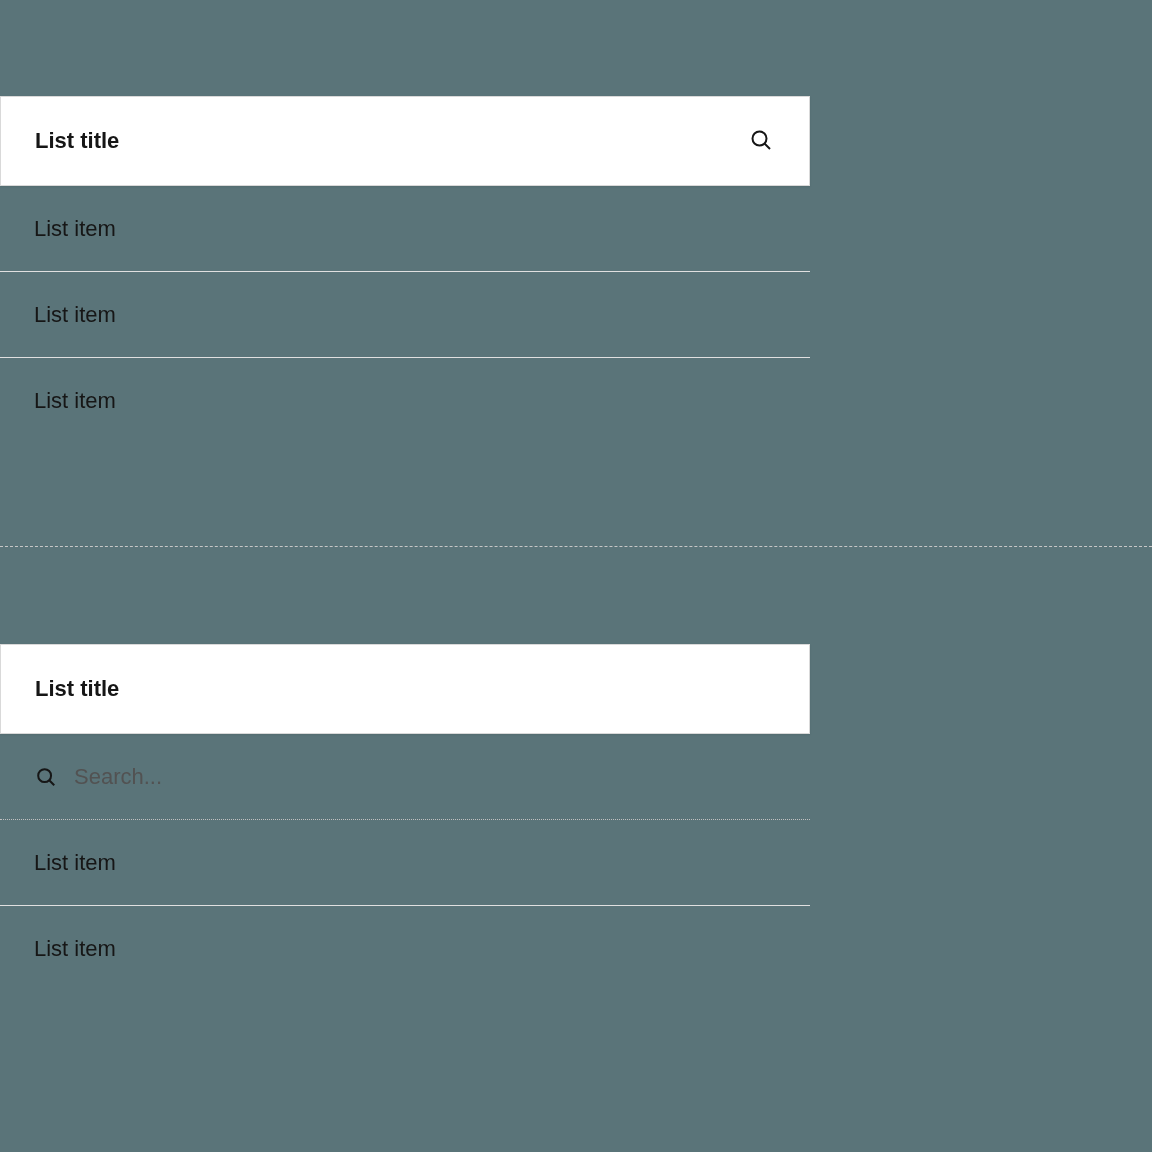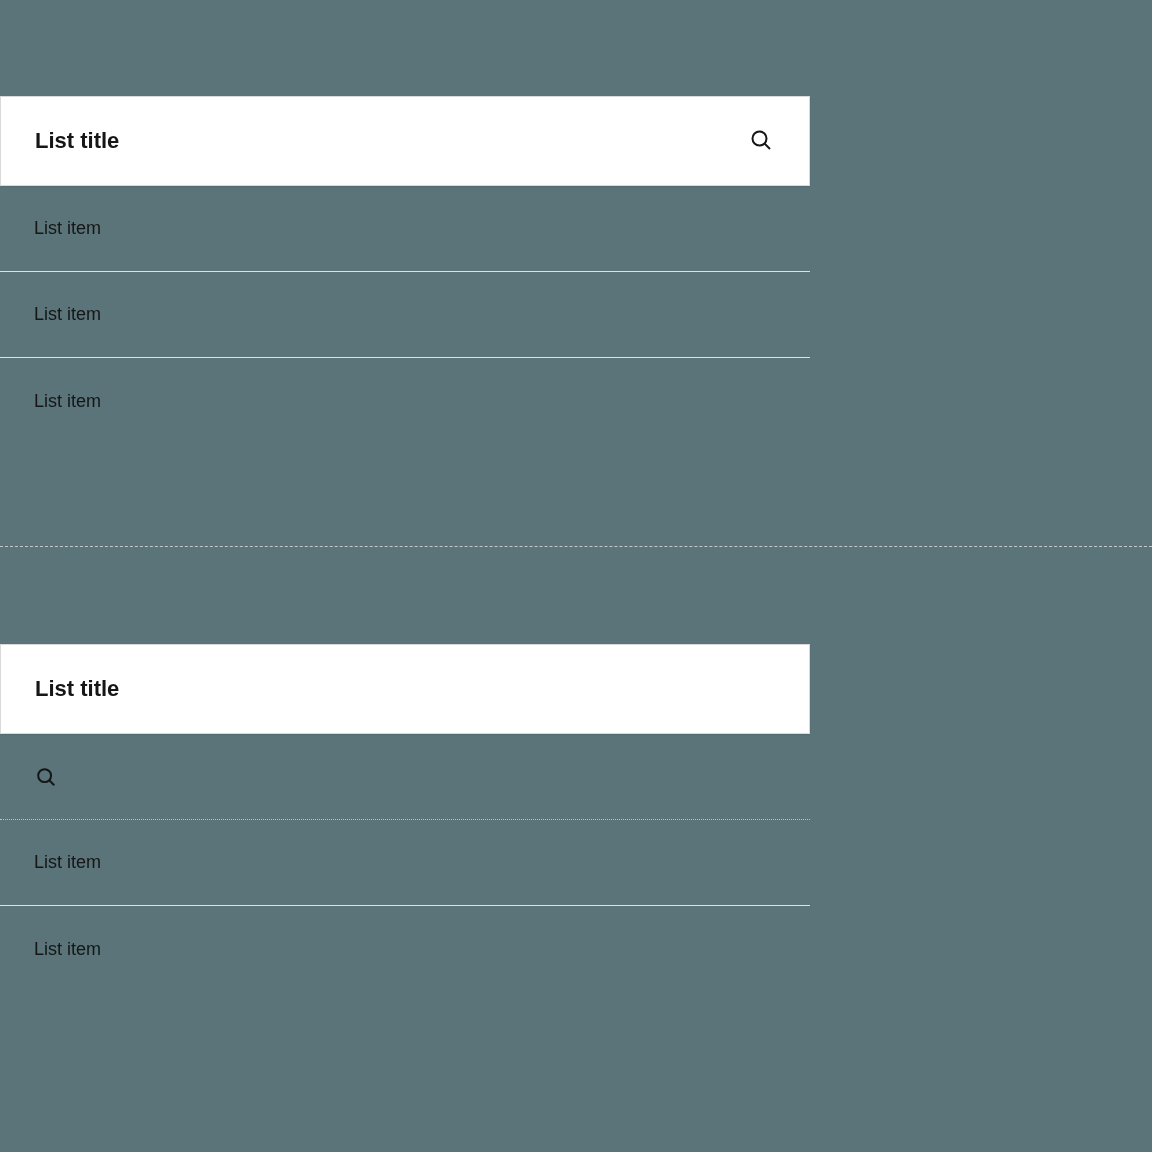--- a/index.html
+++ b/index.html
@@ -74,21 +74,21 @@
     .list {
       display: flex;
       flex-direction: column;
     }
     .list-item {
       height: 86px;
       display: flex;
       align-items: center;
       padding: 0 34px;
       border-bottom: 1px solid #e0e0e0;
-      font-size: 18px;
+      font-size: 22px;
       color: #161616;
       cursor: pointer;
     }
     .list-item:last-child {
       border-bottom: none;
     }
     .search-row {
       height: 86px;
       display: flex;
       align-items: center;
@@ -161,20 +161,21 @@
     <div class="header">
       <div class="header-title">List title</div>
     </div>
     <div class="search-row">
       <span class="search-icon-inline">
         <svg viewBox="0 0 24 24">
             <circle cx="10.5" cy="10.5" r="7"></circle>
             <line x1="21" y1="21" x2="15.5" y2="15.5"></line>
           </svg>
       </span>
+      <input class="search-input" type="text" placeholder="Search..." style="">
     </div>
     <div class="list">
       <div class="list-item">
         <span>List item</span>
       </div>
       <div class="list-item">
         <span>List item</span>
       </div>
     </div>
   </div>

